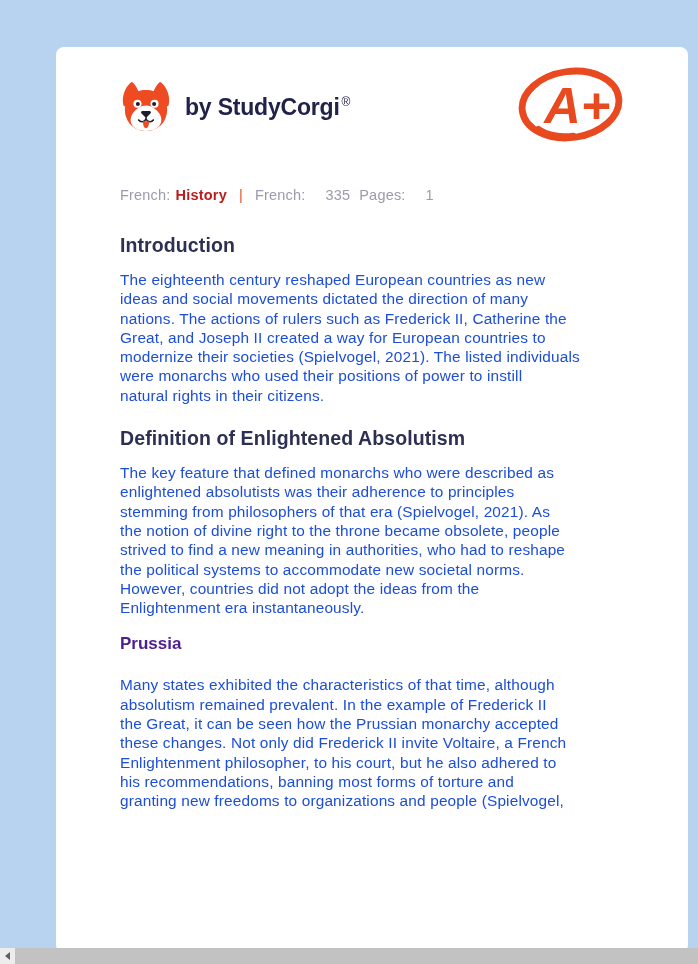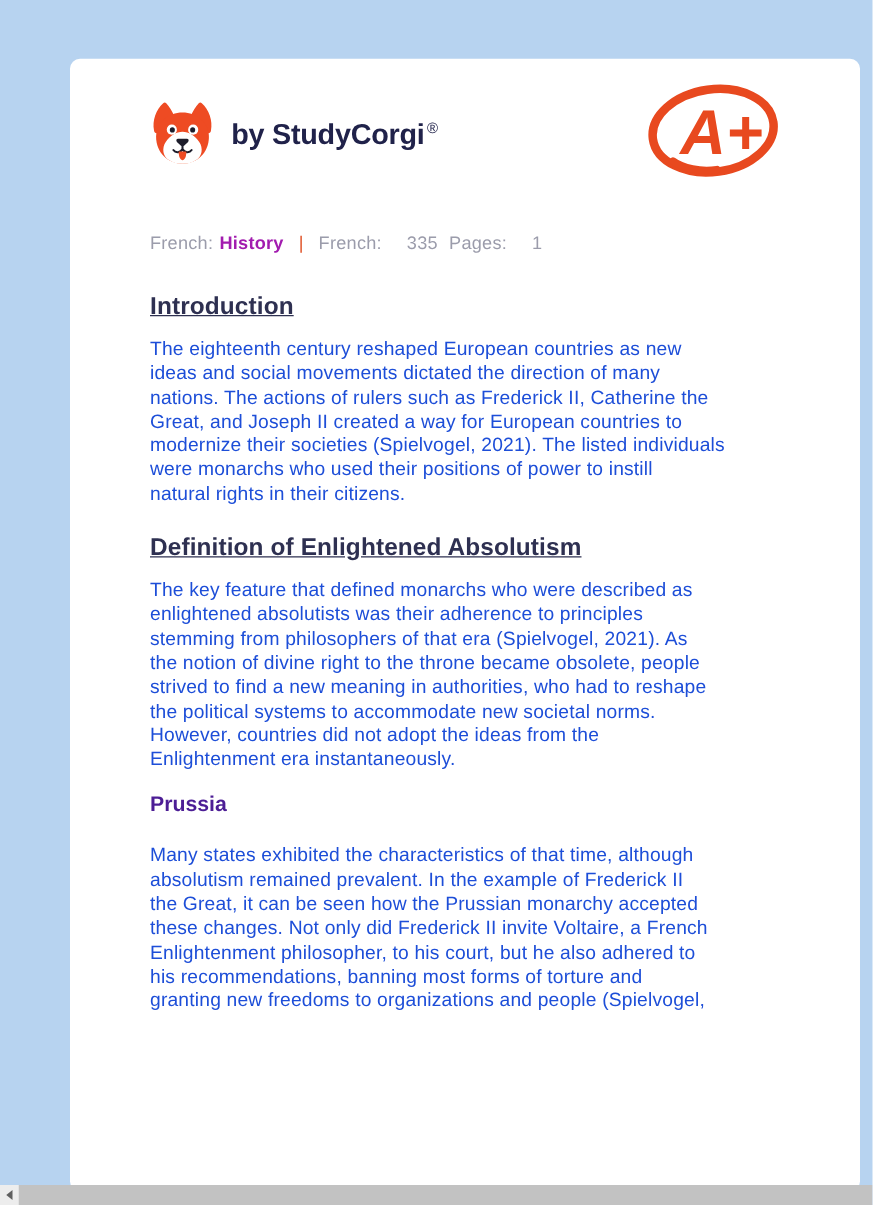--- a/index.html
+++ b/index.html
@@ -47,34 +47,33 @@
     letter-spacing: 0.2px;
     white-space: pre-line;
   }
   .meta {
     margin-top: 9px;
     font-size: 14.5px;
     color: #9b9cab;
     letter-spacing: 0.2px;
     display: flex; align-items: center;
   }
-  .meta .topic-value { color: #a21caf; font-weight: bold; margin-left: 5px; cursor: pointer; }
+  .meta .topic-value { color: #b91c1c; font-weight: bold; margin-left: 5px; cursor: pointer; }
   .meta .sep { color: #e0552a; margin: 0 12px; }
   .meta .metric { margin-right: 9px; }
   .meta .metric-val { margin-left: 20px; text-align: right; }
 
   
   .content { width: 522px; }
   h2 {
     font-size: 19.5px; line-height: 24px;
     color: #2e3051; font-weight: bold;
     margin: 30px 0 0 0;
     letter-spacing: 0.1px;
     white-space: pre-line;
-    text-decoration: underline;
   }
   h2.tight { margin-top: 21px; }
   h3 {
     font-size: 17px; color: #4c1d95; font-weight: bold;
     margin: 17px 0 0 0;
   }
   p {
     font-size: 15.4px; line-height: 19.3px;
     color: #1d4ed8;
     letter-spacing: 0.15px;

